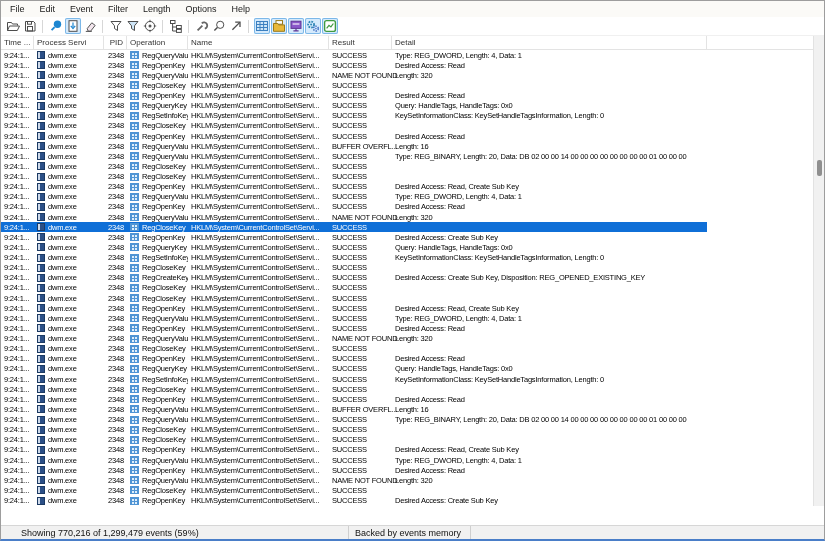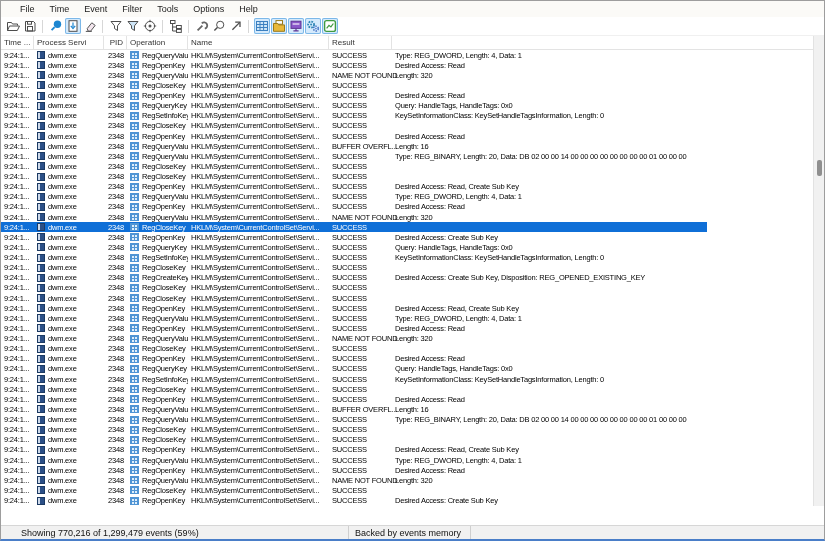--- a/index.html
+++ b/index.html
@@ -11,21 +11,21 @@
   }
   
   .titlebar{height:21px;background:#f1ece2;display:flex;align-items:center;padding-left:9px;}
   .app-icon{width:14px;height:13px;display:flex;align-items:center;}
   .title{font-size:10px;color:#1c1c1c;margin-left:7px;white-space:nowrap;}
   .win-controls{margin-left:auto;display:flex;height:100%;}
   .winbtn{width:37px;height:100%;display:flex;align-items:center;justify-content:center;}
   .glyph-min{width:9px;height:1px;background:#404040;display:block;}
   .glyph-max{width:8px;height:8px;border:1px solid #404040;border-radius:1px;display:block;}
   
-  .menubar{height:16px;background:#fbfaf7;display:flex;align-items:center;font-size:9px;color:#1c1c1c;padding-left:12px;}
+  .menubar{height:16px;background:#fbfaf7;display:flex;align-items:center;font-size:9px;color:#1c1c1c;padding-left:2px;}
   .menu-item{padding:0 8px 0 7px;}
   
   .toolbar{height:19px;background:#ffffff;display:flex;align-items:center;padding-left:3px;border-bottom:1px solid #f0f0f0;}
   .tb{width:16px;height:16px;display:flex;align-items:center;justify-content:center;border-radius:2px;margin:0 0.5px;}
   .tb.active{background:#d5eafc;box-shadow:0 0 0 1px #7cb8e8 inset;}
   .tbsep{width:1px;height:13px;background:#d7d7d7;margin:0 4px;}
   
   .grid{position:relative;height:470px;overflow:hidden;background:#fff;}
   .header{height:14px;display:flex;border-bottom:1px solid #e3e3e3;background:#fff;font-size:8px;color:#333;}
   .hcell{border-right:1px solid #e3e3e3;padding:2px 0 0 3px;white-space:nowrap;overflow:hidden;flex:none;}
@@ -53,24 +53,24 @@
   svg{display:block;}
 </style>
 </head>
 <body>
 
 <div class="window">
 
 
   <div class="menubar">
       <div class="menu-item">File</div>
-      <div class="menu-item">Time</div>
+      <div class="menu-item">Edit</div>
       <div class="menu-item">Event</div>
       <div class="menu-item">Filter</div>
-      <div class="menu-item">Tools</div>
+      <div class="menu-item">Length</div>
       <div class="menu-item">Options</div>
       <div class="menu-item">Help</div>
     </div>
 
   <div class="toolbar">
       <div class="tb">
         <span>
           <svg width="14" height="14" viewBox="0 0 14 14">
             <path d="M1.5 11.5v-8h4l1 1.5h5v1.5" fill="none" stroke="#4d4d4d" stroke-width="1"></path>
             <path d="M1.5 11.5l2-4.5h10l-2.2 4.5z" fill="none" stroke="#4d4d4d" stroke-width="1"></path>
@@ -219,20 +219,21 @@
     </div>
 
   <div class="grid">
     <div class="header">
         <div class="hcell" style="width: 33px;">Time ...</div>
         <div class="hcell" style="width: 70px;">Process Servi</div>
         <div class="hcell r" style="width: 23px;">PID</div>
         <div class="hcell" style="width: 61px;">Operation</div>
         <div class="hcell" style="width: 141px;">Name</div>
         <div class="hcell" style="width: 63px;">Result</div>
+        <div class="hcell" style="width: 315px;">Detail</div>
         <div class="hcell hfill"></div>
       </div>
     <div class="rows">
         <div class="row">
           <span class="cell " style="width: 33px;">9:24:1...</span>
           <span class="cell " style="width: 70px;"><i class="pico"></i>dwm.exe</span>
           <span class="cell num" style="width: 23px;">2348</span>
           <span class="cell " style="width: 61px;"><i class="rico"></i>RegQueryValue</span>
           <span class="cell " style="width: 141px;">HKLM\System\CurrentControlSet\Servi...</span>
           <span class="cell res" style="width: 63px;">SUCCESS</span>

